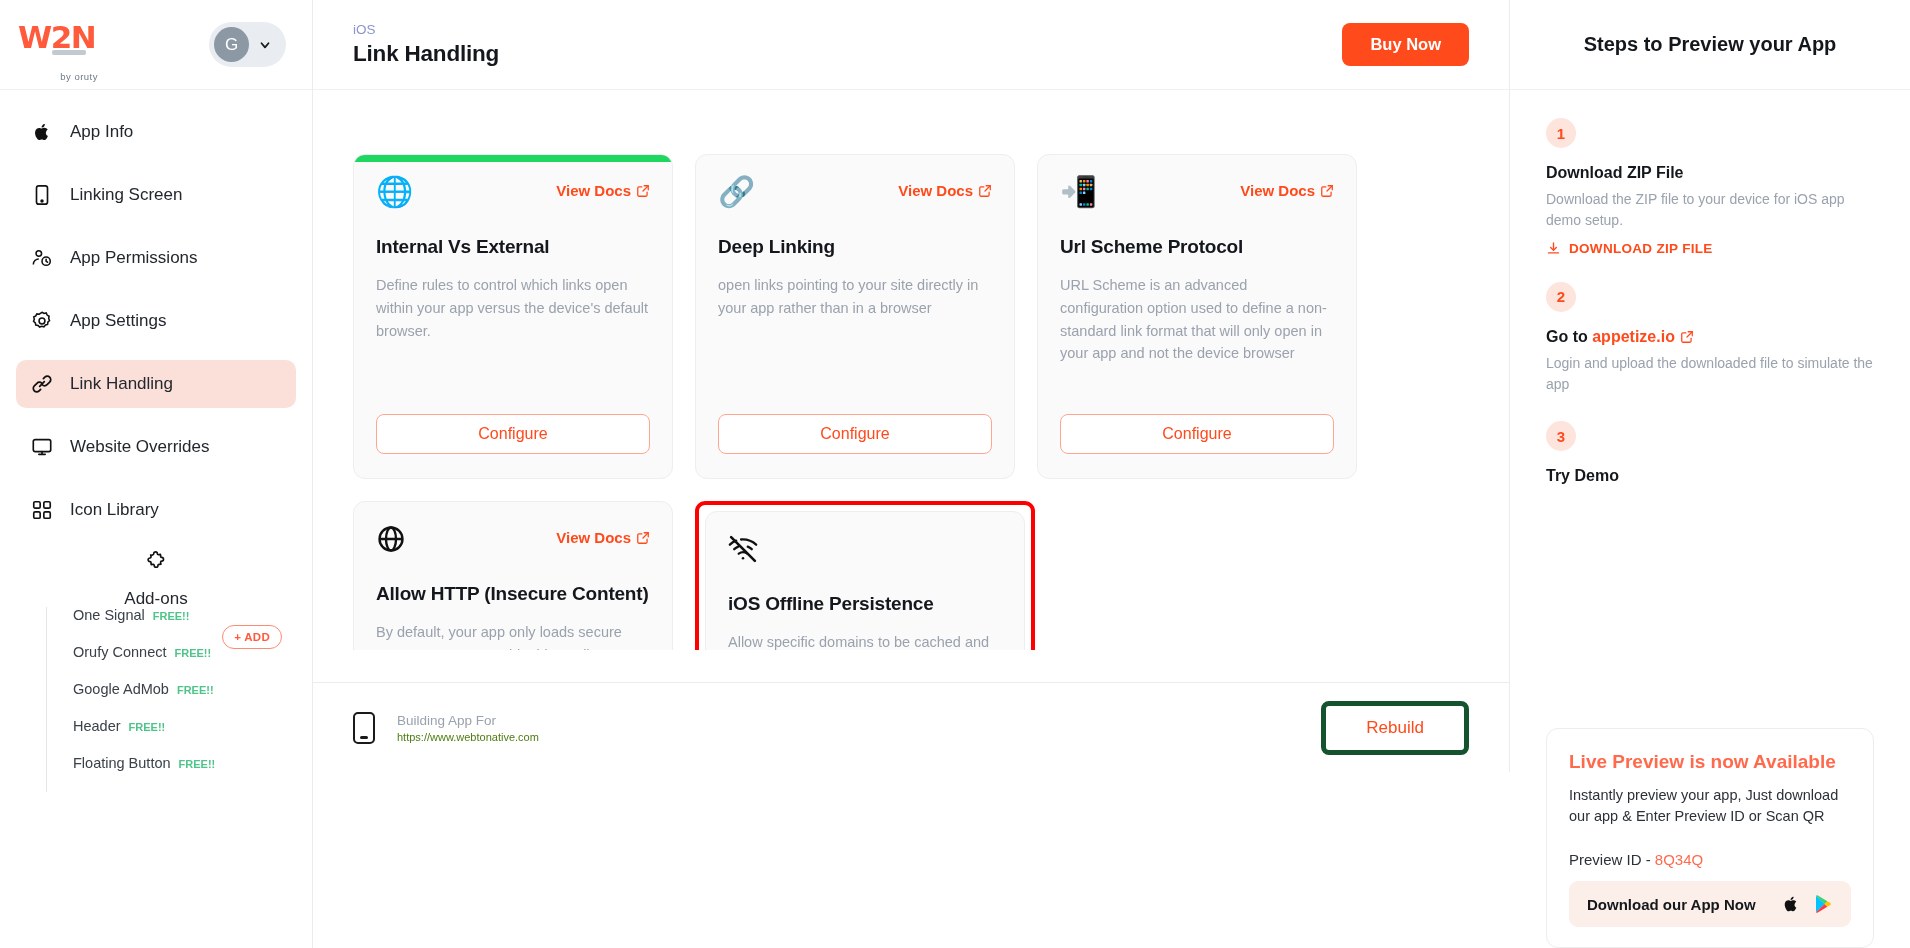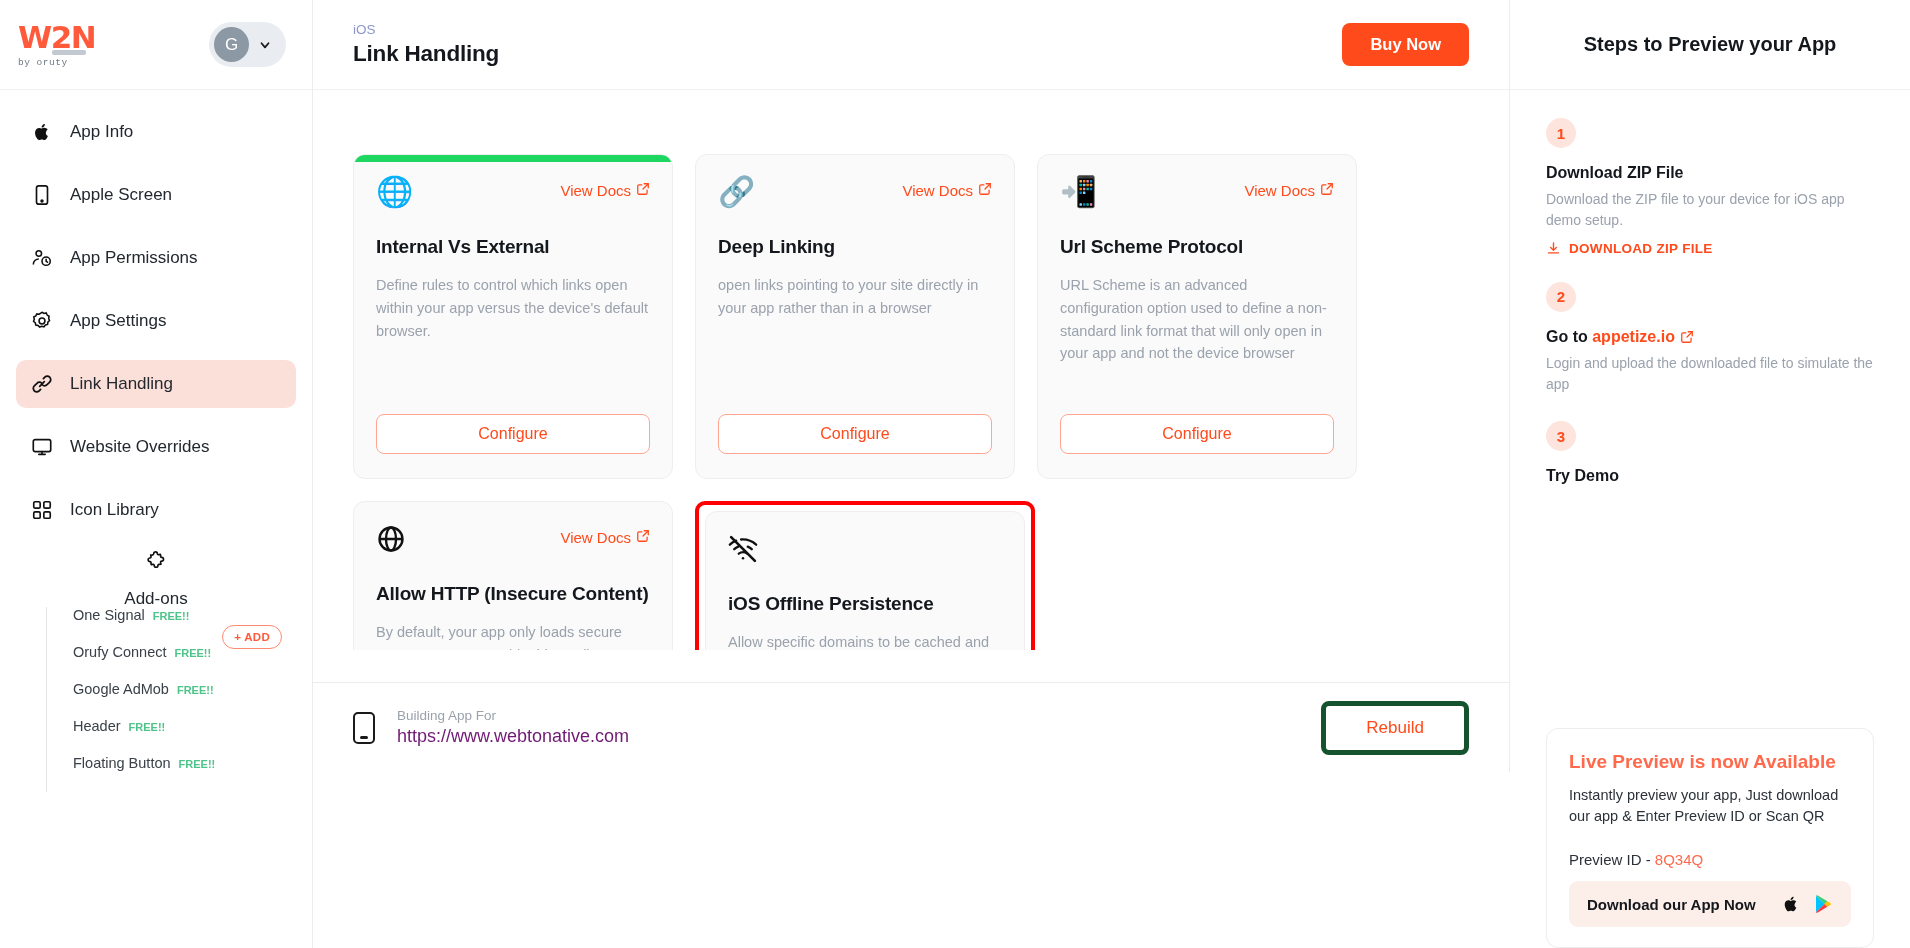--- a/index.html
+++ b/index.html
@@ -24,21 +24,21 @@
     justify-content: space-between; padding: 0 26px 0 18px;
     border-bottom: 1px solid #f0f0f0;
   }
   .logo { position: relative; width: 96px; height: 46px; }
   .logo-main {
     font-size: 31px; font-weight: 700; letter-spacing: -1.5px;
     color: #ff5a3c; line-height: 1; font-family: "DejaVu Sans", sans-serif;
   }
   .logo-sub {
     font-size: 9.5px; color: #6e7a86; letter-spacing: .5px;
-    text-align: left; margin-top: 4px; width: 80px; font-family: Liberation Mono, monospace;
+    text-align: right; margin-top: 18px; width: 80px;
   }
   .logo-bar {
     position: absolute; left: 34px; top: 28px; width: 34px; height: 5px;
     background: #c2c9d1; border-radius: 2px;
   }
   .avatar-pill {
     display: flex; align-items: center; gap: 9px;
     background: #e9ecf0; border-radius: 30px; padding: 5px 14px 5px 5px;
     cursor: pointer;
   }
@@ -119,22 +119,22 @@
     position: absolute; left: 0; top: 0; right: 0; height: 7px;
     background: #1ed760;
   }
   .card-head {
     display: flex; align-items: flex-start; justify-content: space-between;
     margin-bottom: 20px; min-height: 38px;
   }
   .card-emoji { font-size: 30px; line-height: 1; }
   .glyph-icon { width: 30px; height: 30px; color: #111; }
   .view-docs {
-    display: flex; gap: 5px; color: #ff4a1c;
-    font-size: 15px; font-weight: 400; cursor: pointer; margin-top: 5px;
+    display: flex; align-items: center; gap: 5px; color: #ff4a1c;
+    font-size: 15px; font-weight: 700; cursor: pointer; margin-top: 5px;
     text-decoration: none; white-space: nowrap;
   }
   .view-docs svg { width: 14px; height: 14px; }
   .card-title {
     font-size: 19px; font-weight: 700; color: #14181d;
     margin-bottom: 14px; line-height: 1.3; letter-spacing: -.2px;
   }
   .card-desc {
     font-size: 14.5px; color: #9aa2ad; line-height: 1.58;
     flex: 1 1 auto; margin-bottom: 18px;
@@ -153,21 +153,21 @@
   
   .bottombar {
     flex: 0 0 90px; height: 90px; border-top: 1px solid #ececec;
     display: flex; align-items: center; justify-content: space-between;
     padding: 0 40px; background: #fff;
   }
   .bb-left { display: flex; align-items: center; gap: 22px; }
   .bb-phone { width: 22px; height: 32px; border: 2px solid #1a1a1a; border-radius: 5px; position: relative; }
   .bb-phone::after { content:""; position:absolute; left:5px; bottom:3px; width:8px; height:3px; background:#1a1a1a; border-radius:2px; }
   .bb-label { font-size: 13.5px; color: #9aa2ad; margin-bottom: 3px; }
-  .bb-url { font-size: 18px; color: #701a75; }
+  .bb-url { font-size: 11px; color: #4d7c0f; }
   .rebuild-btn {
     border: 5px solid #14532d; background: #fff; color: #ff4a1c;
     border-radius: 8px; font-size: 17px; padding: 12px 40px; cursor: pointer;
   }
 
   
   .rightpanel {
     width: 400px; flex: 0 0 400px; height: 948px; background: #fff;
     display: flex; flex-direction: column;
   }
@@ -242,21 +242,21 @@
         <span>App Info</span>
       </div>
 
       <div class="nav-item">
         <span class="nav-icon">
           <svg viewBox="0 0 24 24" fill="none" stroke="currentColor" stroke-width="1.8">
               <rect x="6" y="2" width="12" height="20" rx="2.5"></rect>
               <circle cx="12" cy="18.5" r="1" fill="currentColor"></circle>
             </svg>
         </span>
-        <span>Apple Screen</span>
+        <span>Linking Screen</span>
       </div>
 
       <div class="nav-item">
         <span class="nav-icon">
           <svg viewBox="0 0 24 24" fill="none" stroke="currentColor" stroke-width="1.7">
               <circle cx="8.5" cy="7" r="3"></circle>
               <path d="M2.5 19c0-3.3 2.7-6 6-6"></path>
               <circle cx="16.5" cy="15.5" r="4.5"></circle>
               <path d="M16.5 13.3v2.3l1.5 1" stroke-linecap="round"></path>
             </svg>

